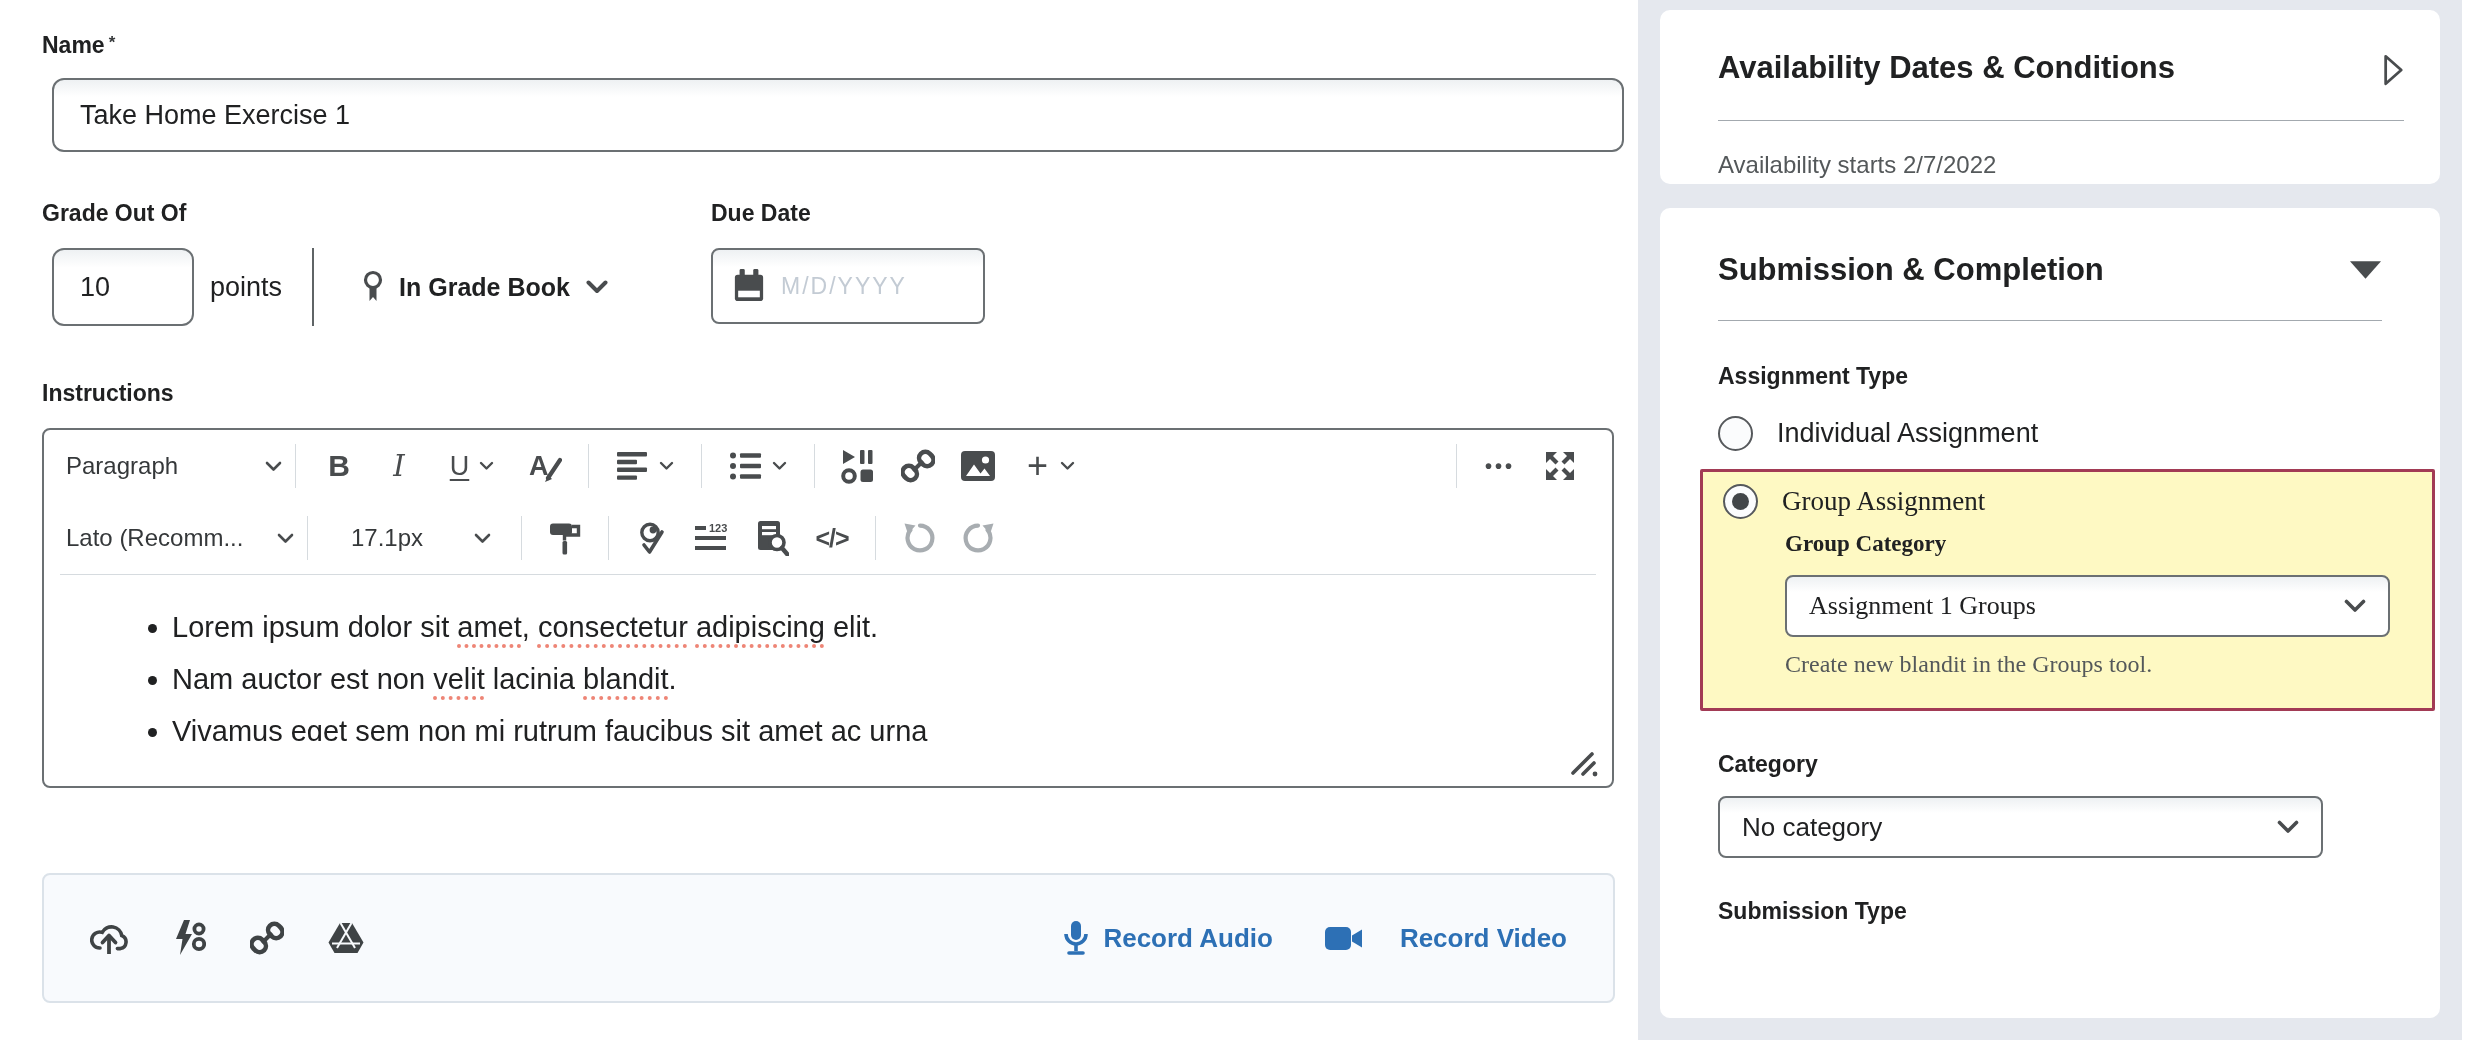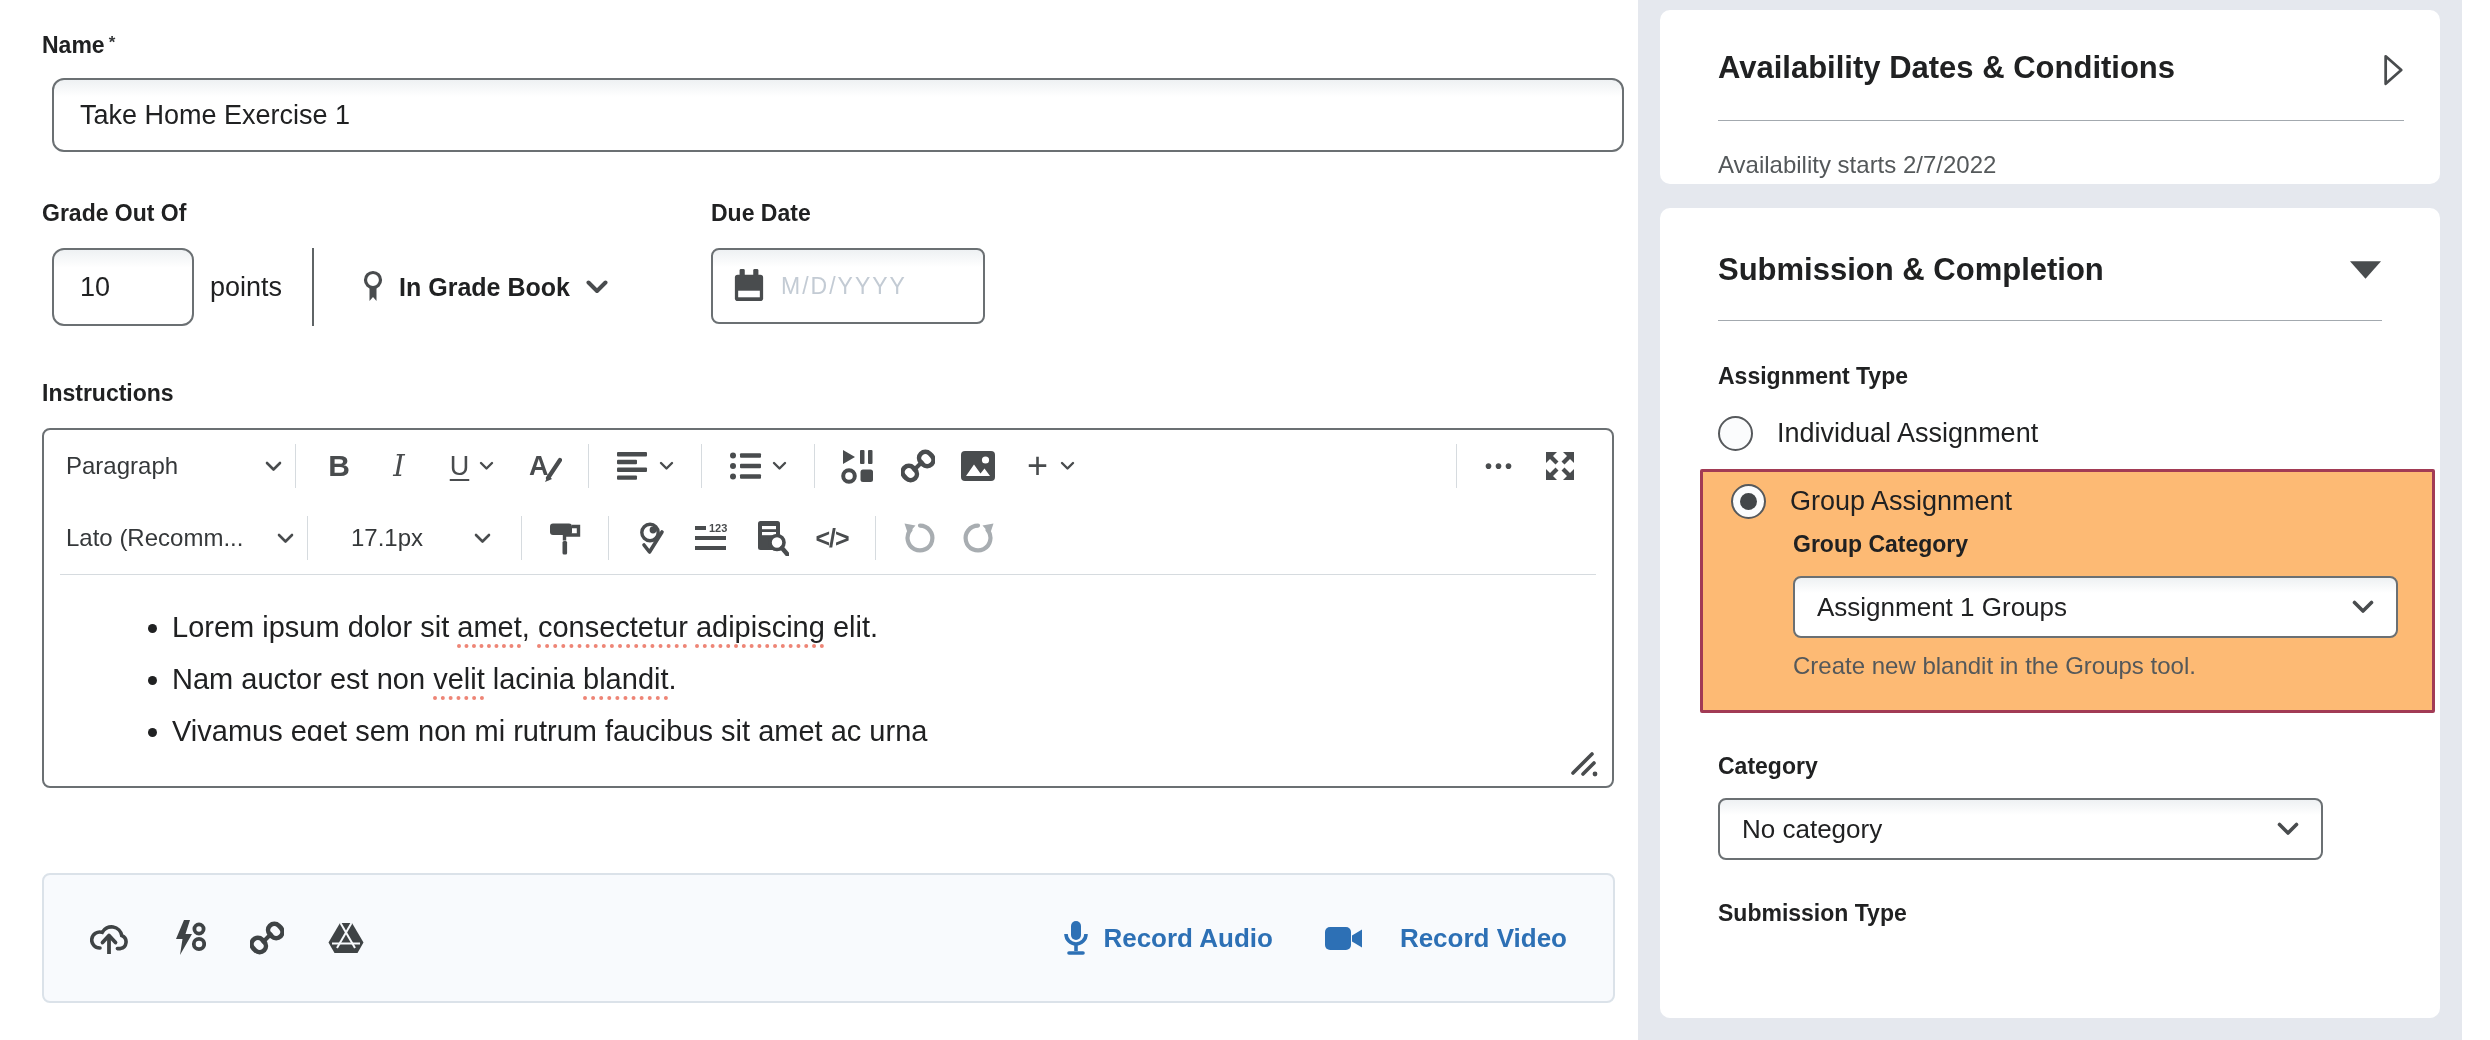--- a/index.html
+++ b/index.html
@@ -91,21 +91,21 @@
   .radio-row{display:flex;align-items:center;cursor:pointer;}
   .radio{
     width:35px;height:35px;border-radius:50%;border:2px solid #56595c;box-sizing:border-box;
     background:#fbfcfd;display:flex;align-items:center;justify-content:center;flex:0 0 35px;
   }
   .radio .dot{width:17px;height:17px;border-radius:50%;background:#424649;}
   .radio-label{font-size:27px;color:#202122;margin-left:24px;}
   .row-individual{margin-top:26px;}
   .hl-box{
     margin:18px -53px 0 -18px;border:3px solid #a23b55;border-radius:2px;
-    padding:12px 20px 30px 28px;background:#fdba74;
+    padding:12px 20px 30px 20px;background:#fef9c3;font-family:Liberation Serif, serif;
   }
   .group-indent{margin-left:62px;}
   .gc-lbl{margin-top:12px;}
   .select{
     margin-top:18px;width:605px;height:62px;box-sizing:border-box;
     border:2px solid #6b7073;border-radius:8px;display:flex;align-items:center;
     justify-content:space-between;padding:0 22px;cursor:pointer;
     background:linear-gradient(to bottom,#eef1f3 0,#ffffff 26%);
   }
   .select-value{font-size:26px;color:#202122;}

